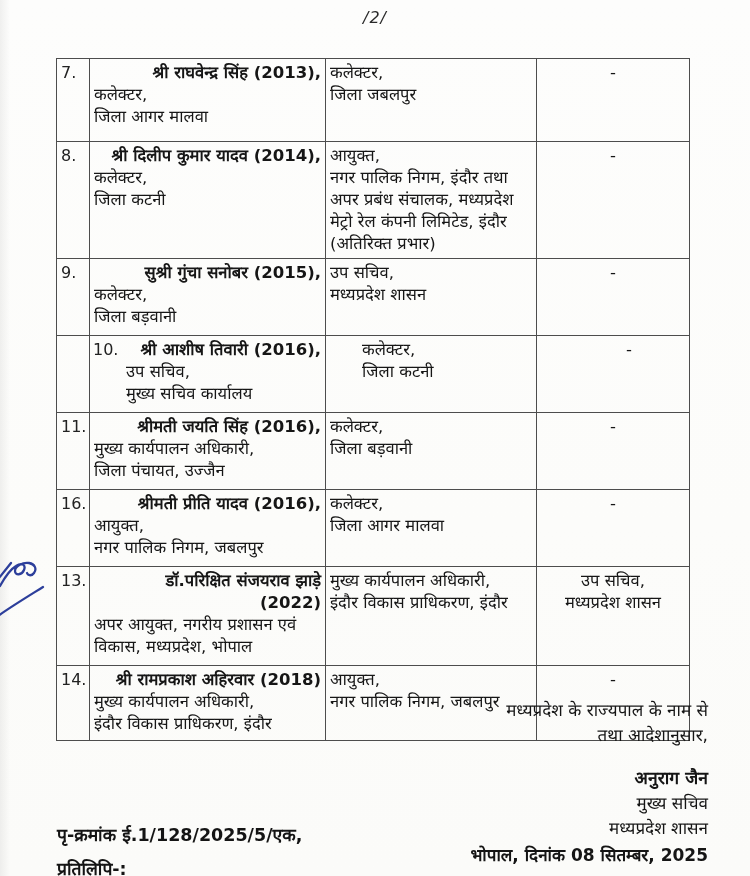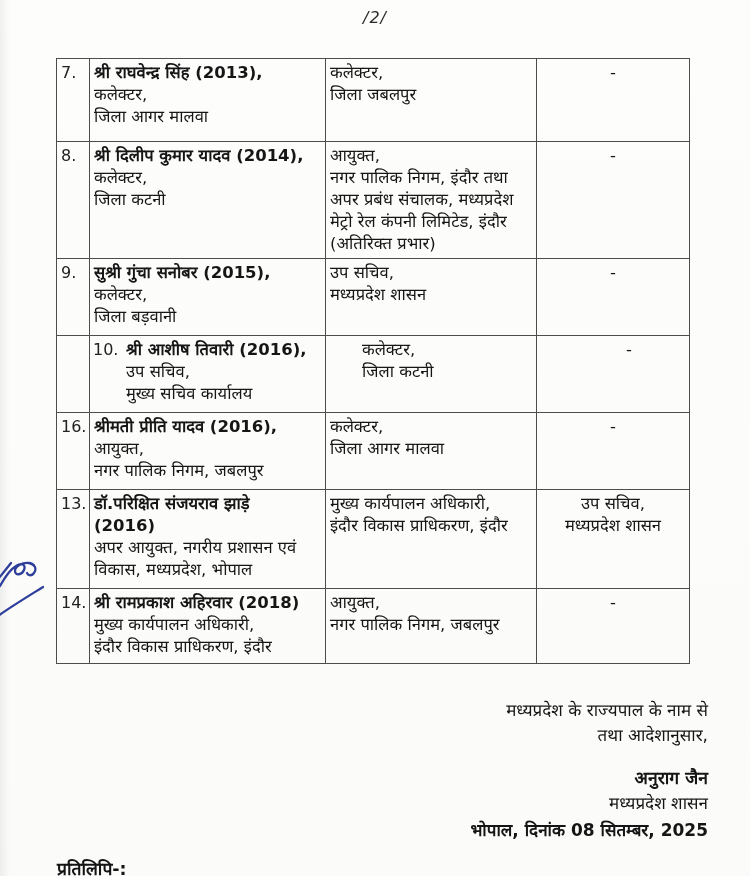--- a/index.html
+++ b/index.html
@@ -39,21 +39,21 @@
   }
   .tbl td{
     border:1px solid #4d4d4d;
     vertical-align:top;
     padding:3px 4px 3px 4px;
   }
   .c-sno{width:33px;text-align:left;padding-left:5px;font-size:16px;color:#222;}
   .c-off{width:236px;padding-left:11px;}
   .c-post{width:211px;padding-left:9px;}
   .c-rem{width:153px;text-align:center;padding-top:7px;}
-  .b{font-weight:700;}
+  .b{font-weight:700;text-align:right;}
   .ln{white-space:nowrap;overflow:visible;}
   .r7  td{height:76px;}
   .r8  td{height:108px;}
   .r9  td{height:70px;}
   .r10 td{height:70px;padding-left:36px;}
   .r11 td{height:70px;}
   .r12 td{height:70px;}
   .r13 td{height:92px;}
   .r14 td{height:68px;}
 
@@ -162,20 +162,35 @@
         </td>
         <td class="c-post">
           <div class="ln">कलेक्टर,</div>
           <div class="ln">जिला कटनी</div>
         </td>
         <td class="c-rem">
           <div class="ln">-</div>
         </td>
       </tr>
 
+      <tr class="r11">
+        <td class="c-sno">11.</td>
+        <td class="c-off">
+          <div class="ln b">श्रीमती जयति सिंह (2016),</div>
+          <div class="ln">मुख्य कार्यपालन अधिकारी,</div>
+          <div class="ln">जिला पंचायत, उज्जैन</div>
+        </td>
+        <td class="c-post">
+          <div class="ln">कलेक्टर,</div>
+          <div class="ln">जिला बड़वानी</div>
+        </td>
+        <td class="c-rem">
+          <div class="ln">-</div>
+        </td>
+      </tr>
 
       <tr class="r12">
         <td class="c-sno">16.</td>
         <td class="c-off">
           <div class="ln b">श्रीमती प्रीति यादव (2016),</div>
           <div class="ln">आयुक्त,</div>
           <div class="ln">नगर पालिक निगम, जबलपुर</div>
         </td>
         <td class="c-post">
           <div class="ln">कलेक्टर,</div>
@@ -183,21 +198,21 @@
         </td>
         <td class="c-rem">
           <div class="ln">-</div>
         </td>
       </tr>
 
       <tr class="r13">
         <td class="c-sno">13.</td>
         <td class="c-off">
           <div class="ln b">डॉ.परिक्षित संजयराव झाड़े</div>
-          <div class="ln b">(2016)</div>
+          <div class="ln b">(2022)</div>
           <div class="ln">अपर आयुक्त, नगरीय प्रशासन एवं</div>
           <div class="ln">विकास, मध्यप्रदेश, भोपाल</div>
         </td>
         <td class="c-post">
           <div class="ln">मुख्य कार्यपालन अधिकारी,</div>
           <div class="ln">इंदौर विकास प्राधिकरण, इंदौर</div>
         </td>
         <td class="c-rem">
           <div class="ln">उप सचिव,</div>
           <div class="ln">मध्यप्रदेश शासन</div>
@@ -220,19 +235,21 @@
         </td>
       </tr>
 
     </tbody>
   </table>
 
   <div class="closing">
     <div>मध्यप्रदेश के राज्यपाल के नाम से</div>
     <div>तथा आदेशानुसार,</div>
     <div class="name">अनुराग जैन</div>
+    <div>मुख्य सचिव</div>
     <div>मध्यप्रदेश शासन</div>
     <div class="date">भोपाल, दिनांक 08 सितम्बर, 2025</div>
   </div>
 
+  <div class="endorse">पृ-क्रमांक ई.1/128/2025/5/एक,</div>
   <div class="copyto">प्रतिलिपि-:</div>
 
 </div>
 
 </body></html>

